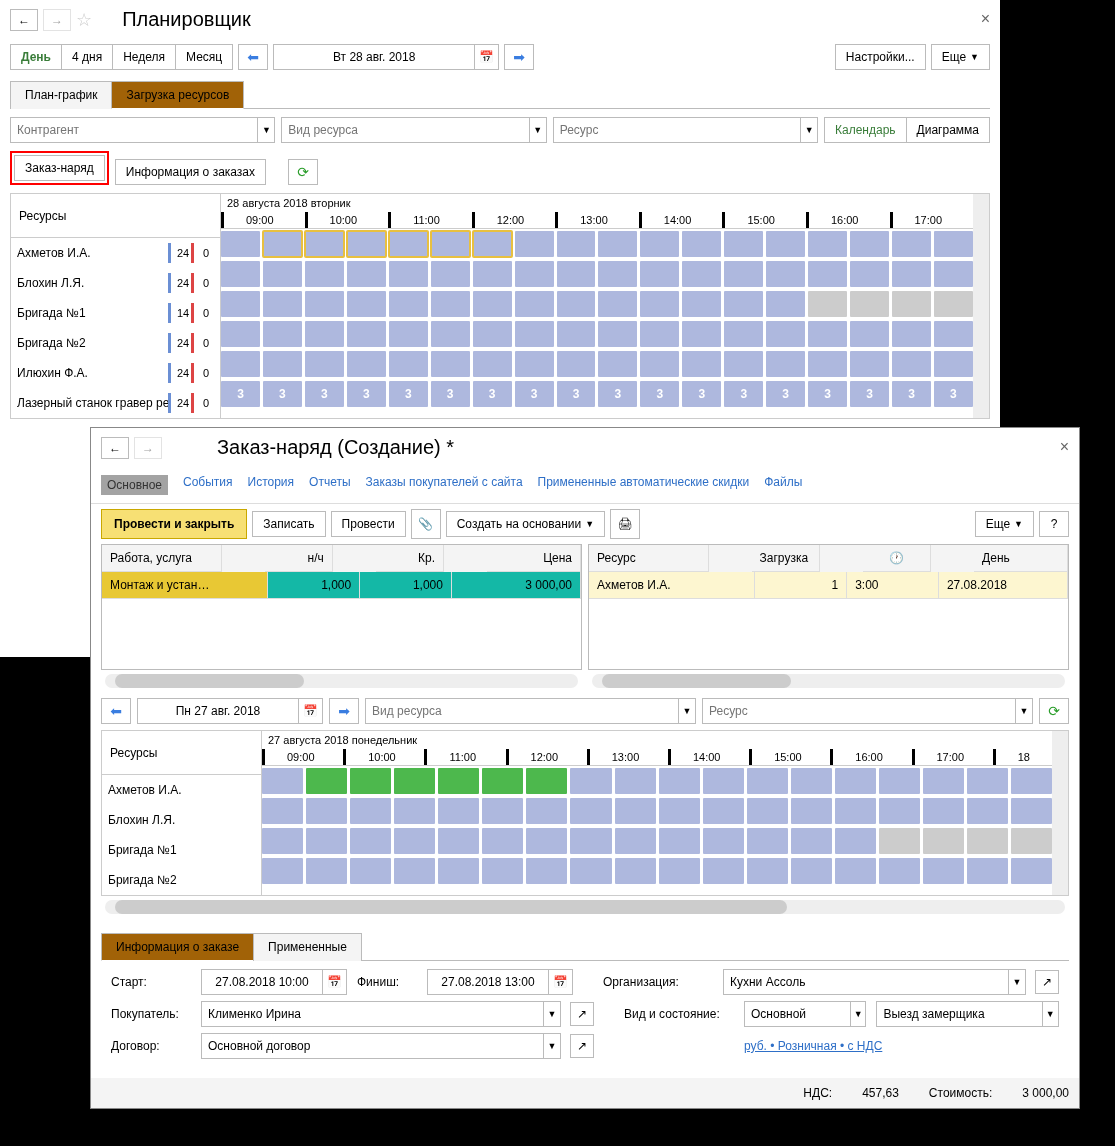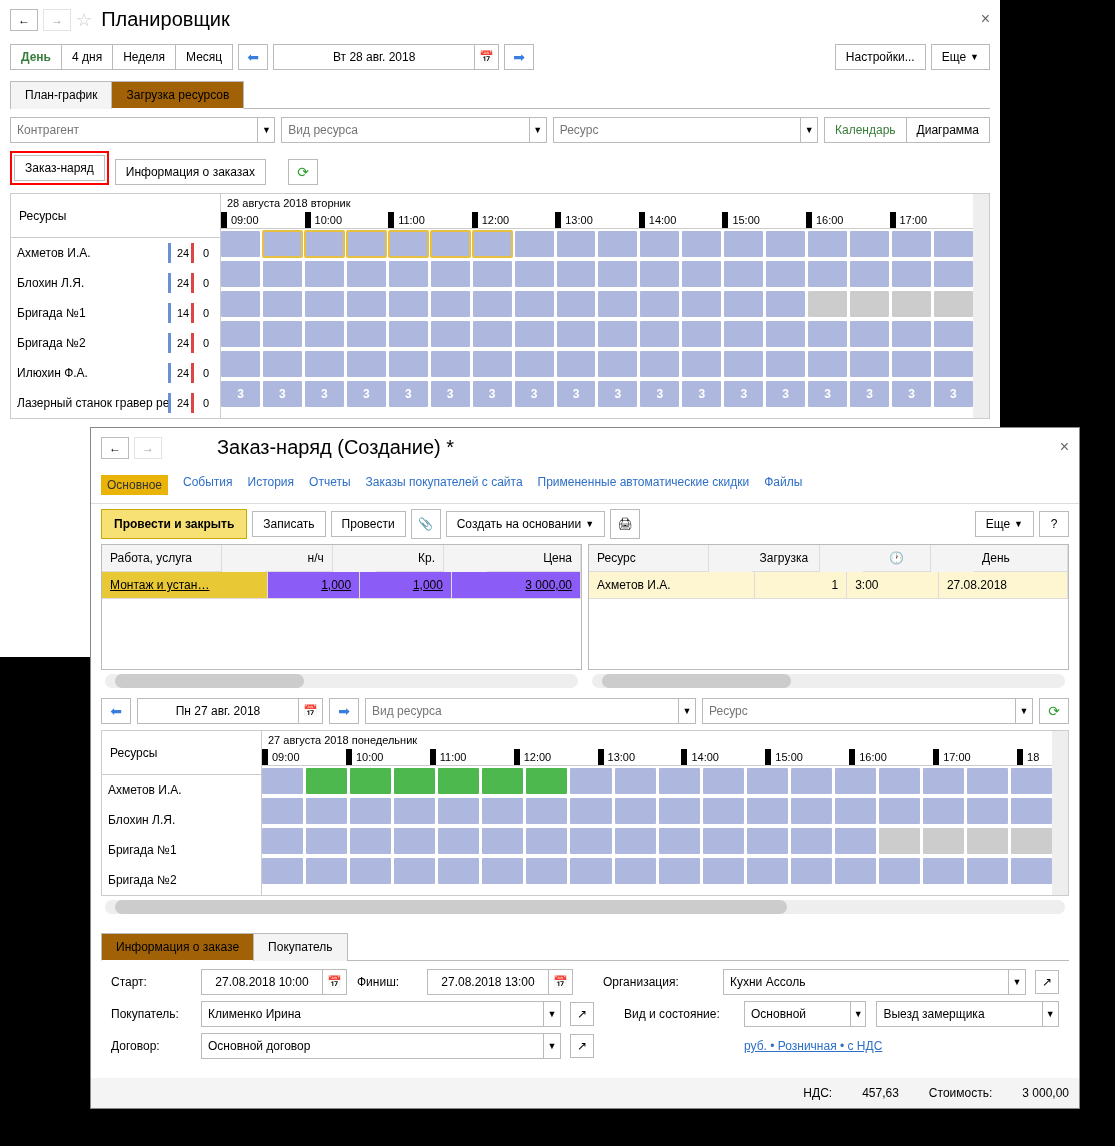--- a/index.html
+++ b/index.html
@@ -3,21 +3,21 @@
 <meta charset="utf-8">
 <style>
 *{box-sizing:border-box;margin:0;padding:0;font-family:Arial,sans-serif;font-size:12px;}
 body{background:#000;}
 .window{background:#fff;position:relative;}
 .w1{width:1000px;margin:0;}
 .w2{width:990px;margin-left:90px;margin-top:-230px;}
 .titlebar{display:flex;align-items:center;padding:8px 10px;gap:5px;}
 .nav-btn{width:28px;height:22px;border:1px solid #bbb;background:#fff;display:flex;align-items:center;justify-content:center;cursor:pointer;}
 .star-icon{color:#ccc;font-size:18px;}
-.title{font-size:20px;font-weight:normal;margin-left:4px;}
+.title{font-size:20px;font-weight:normal;margin-left:25px;}
 .close-x{position:absolute;right:10px;top:10px;font-size:16px;color:#666;cursor:pointer;}
 .toolbar{display:flex;align-items:center;padding:5px 10px;gap:5px;}
 .btn{border:1px solid #bbb;background:#fff;padding:4px 10px;cursor:pointer;height:26px;display:flex;align-items:center;}
 .btn.active{color:#3a7d3a;font-weight:bold;}
 .btn-grp{display:flex;}
 .btn-grp .btn{border-radius:0;margin-left:-1px;}
 .btn-grp .btn:first-child{margin-left:0;}
 .arrow-btn{width:30px;height:26px;border:1px solid #bbb;background:#fff;display:flex;align-items:center;justify-content:center;cursor:pointer;}
 .arrow-blue{color:#3a7de0;font-size:14px;}
 .arrow-green{color:#2a9d2a;font-size:14px;}
@@ -43,38 +43,38 @@
 .resource-row{display:flex;align-items:center;padding:0 6px;height:30px;font-size:11px;}
 .resource-row .name{flex:1;}
 .resource-row .badge{width:3px;height:20px;margin-right:4px;}
 .badge.blue{background:#6b8fd4;}
 .badge.red{background:#d44;}
 .resource-row .num{width:16px;text-align:center;font-size:11px;}
 .timeline-col{flex:1;overflow:hidden;position:relative;}
 .timeline-hdr{border-bottom:1px solid #ccc;}
 .timeline-date{padding:3px 6px;font-size:11px;}
 .timeline-hours{display:flex;}
-.hour-cell{flex:1;padding:2px 4px;font-size:11px;border-left:6px solid #000000;}
+.hour-cell{flex:1;padding:2px 22px;font-size:11px;border-left:3px solid #000000;}
 .timeline-row{display:flex;height:30px;gap:3px;padding:2px 0;}
 .slot{flex:1;background:#aeb8de;border-radius:1px;}
 .slot.hl{outline:2px solid #e8c040;outline-offset:-1px;}
 .slot.grey{background:#ccc;}
 .slot.green{background:#4db84d;}
 .slot.num{display:flex;align-items:center;justify-content:center;color:#fff;font-weight:bold;}
 .vscroll{width:16px;background:#eee;}
 .sub-nav{display:flex;gap:15px;padding:8px 10px;border-bottom:1px solid #ddd;}
 .sub-nav a{color:#2e6fc7;text-decoration:none;cursor:pointer;}
-.sub-nav a.active{color:#333;background:#eab308;padding:3px 6px;text-decoration:none;}
+.sub-nav a.active{color:#333;background:#a3a3a3;padding:3px 6px;text-decoration:none;}
 .btn-yellow{background:#f7e074;border:1px solid #c9a800;font-weight:bold;padding:6px 12px;height:30px;}
 .icon-btn{width:30px;height:30px;border:1px solid #bbb;display:flex;align-items:center;justify-content:center;cursor:pointer;}
 .tbl{border:1px solid #bbb;width:100%;}
 .tbl-row{display:flex;}
 .tbl-hdr{background:#f4f4f4;font-weight:normal;gap:43px;}
 .tbl-cell{padding:6px 8px;border-right:1px solid #ddd;border-bottom:1px solid #ddd;}
-.tbl-row.sel{background:#8b5cf6;text-decoration:underline;}
+.tbl-row.sel{background:#14b8a6;}
 .tbl-row.sel .tbl-cell:first-child{background:#e8c834;}
 .two-col{display:flex;gap:6px;margin:0 10px;}
 .scrollbar-h{height:14px;background:#eee;border-radius:7px;margin:4px;position:relative;}
 .scrollbar-h .thumb{position:absolute;left:10px;width:40%;height:100%;background:#ccc;border-radius:7px;}
 .date-row{display:flex;gap:6px;padding:6px 10px;align-items:center;}
 .info-tabs{display:flex;padding:0 10px;margin-top:6px;}
 .form-section{padding:8px 10px;}
 .form-row{display:flex;align-items:center;gap:10px;margin-bottom:6px;}
 .form-row label{width:80px;}
 .totals{background:#f4f4f4;padding:8px 10px;display:flex;justify-content:flex-end;gap:30px;margin-top:5px;}
@@ -561,21 +561,21 @@
    </div>
    <div class="vscroll"></div>
   </div>
   <div class="scrollbar-h">
         <div class="thumb" style="width:70%"></div>
       </div>
  </div>
 
  <div class="info-tabs">
   <div class="tab active">Информация о заказе</div>
-  <div class="tab inactive">Покупатель</div>
+  <div class="tab inactive">Примененные</div>
  </div>
 
  <div class="form-section" style="border-top:1px solid #bbb;margin:0 10px">
   <div class="form-row">
    <label>Старт:</label>
    <div class="date-field">
           <input style="width: 120px; text-align: center;" value="27.08.2018 10:00">
           <div class="cal-btn">📅</div>
         </div>
    <label style="width:60px">Финиш:</label>

